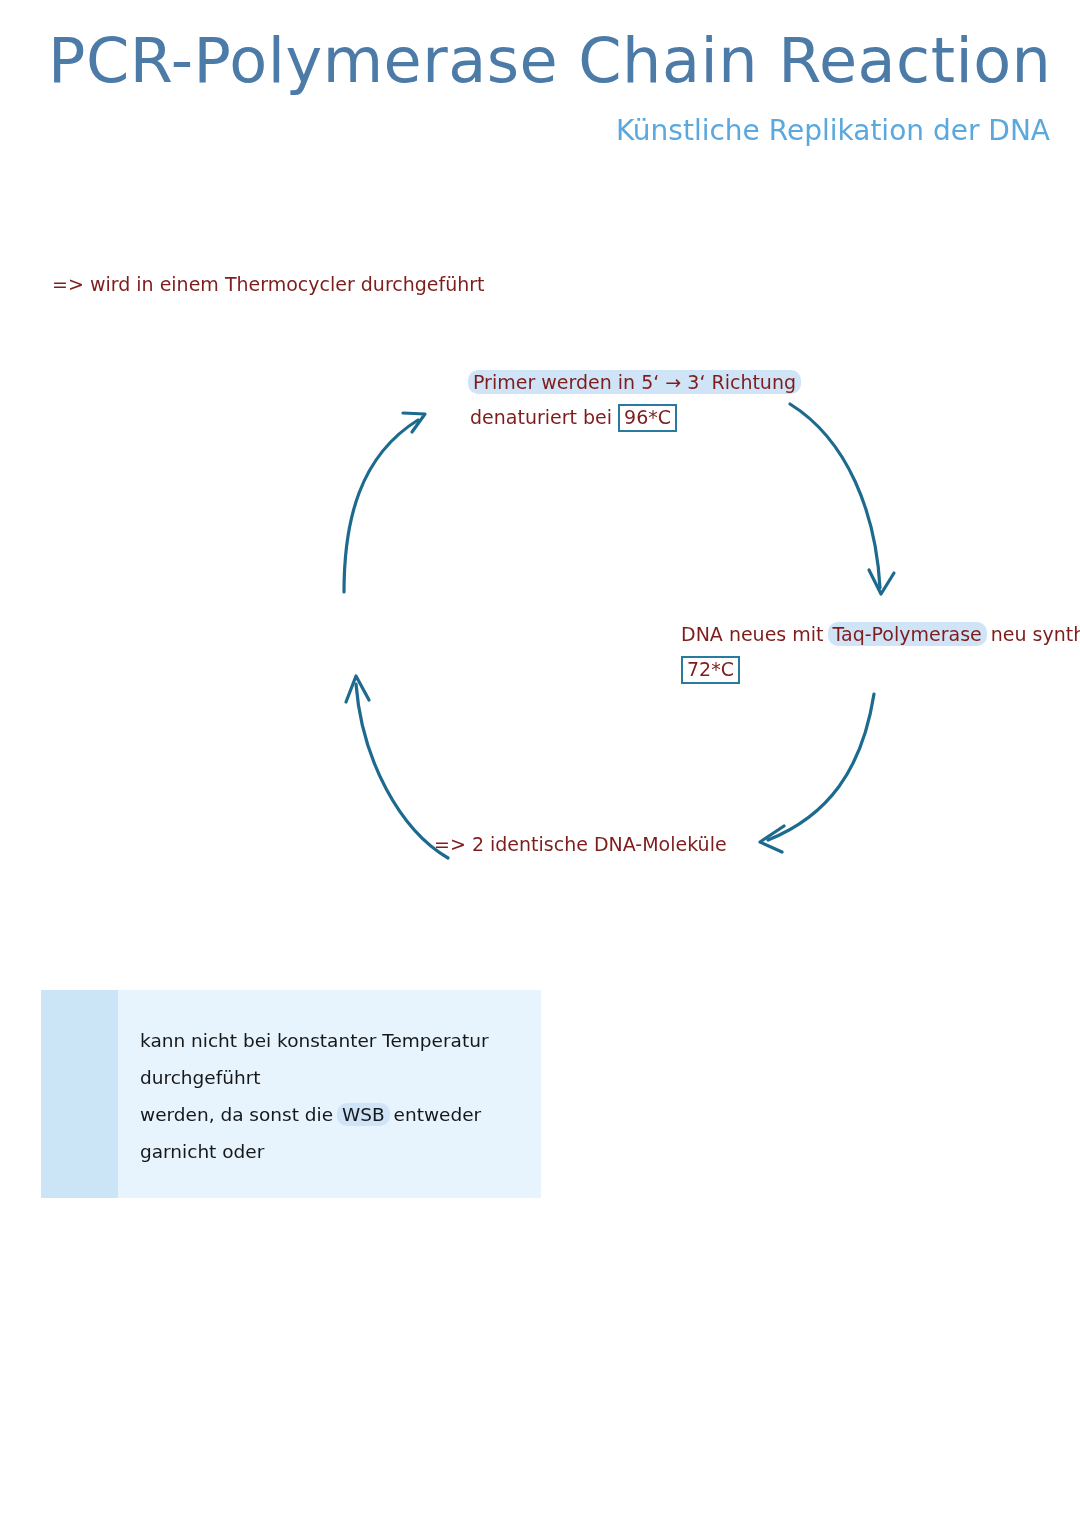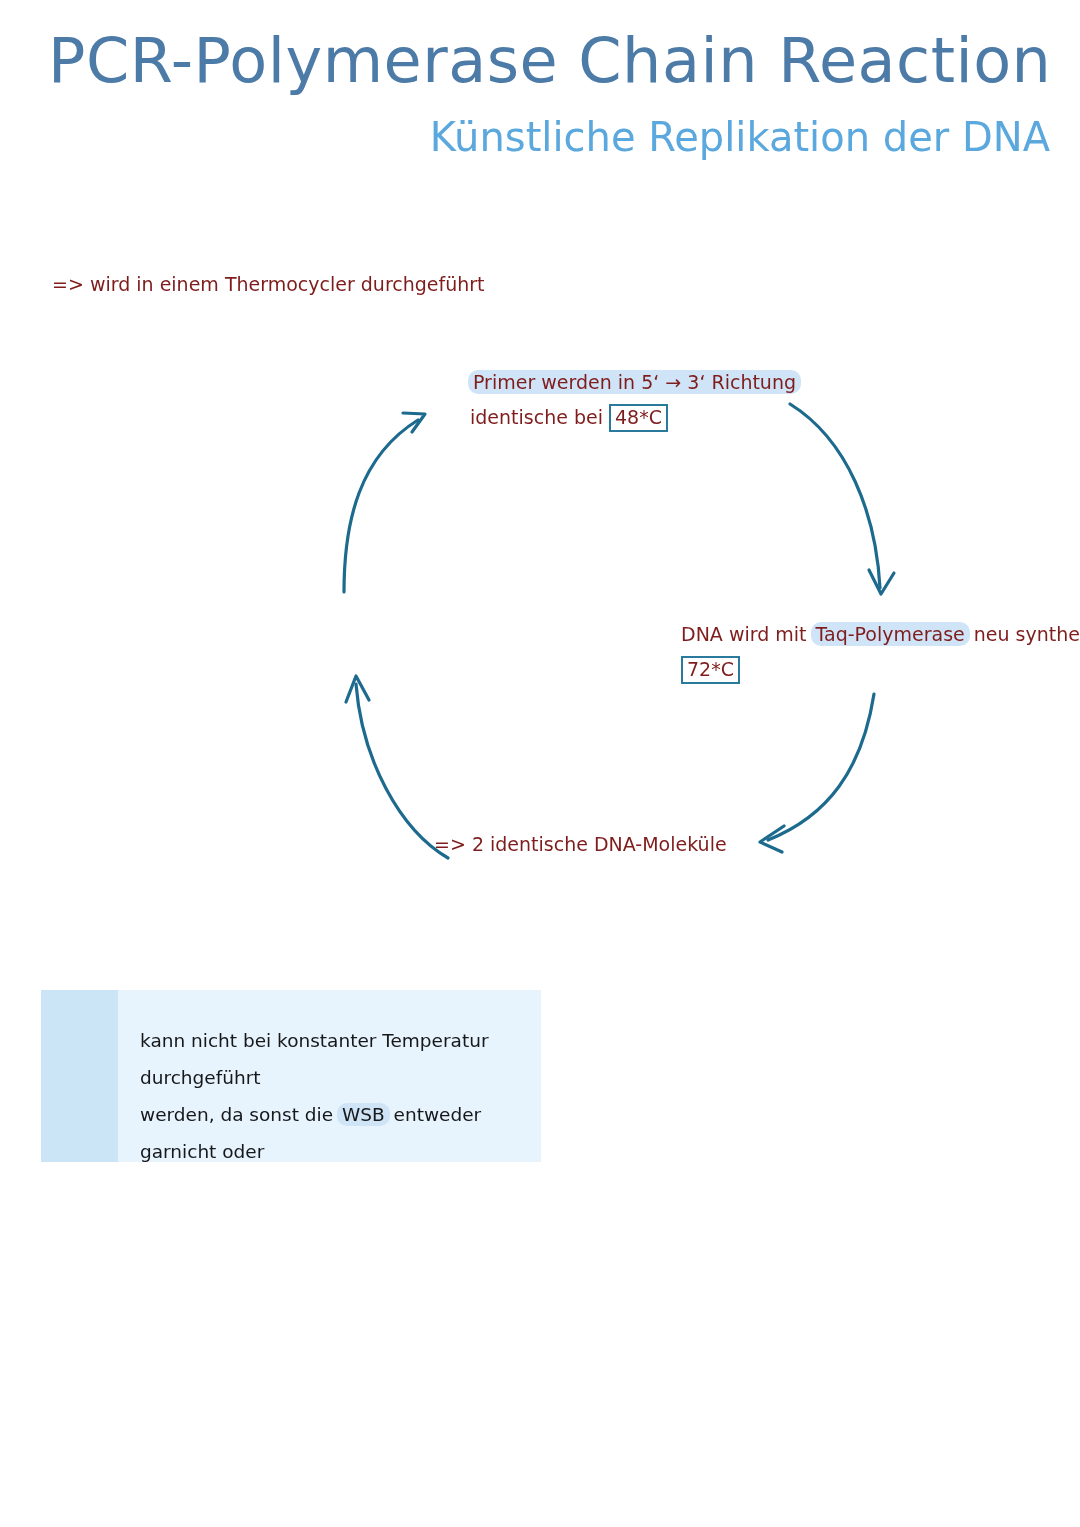--- a/index.html
+++ b/index.html
@@ -34,21 +34,21 @@
     letter-spacing: 0.5px;
     color: #4d7ba8;
     font-family: "DejaVu Sans", "Liberation Sans", sans-serif;
     font-weight: 400;
     white-space: nowrap;
   }
   .title-sub {
     position: absolute;
     right: 30px;
     top: 116px;
-    font-size: 40px;
+    font-size: 28px;
     line-height: 1.05;
     color: #5aa8dd;
     font-family: "DejaVu Sans", "Liberation Sans", sans-serif;
     font-weight: 400;
     white-space: nowrap;
   }
 
   
   .note {
     position: absolute;
@@ -93,21 +93,21 @@
     height: 1527px;
     pointer-events: none;
   }
 
   
   .info-box {
     position: absolute;
     left: 41px;
     top: 990px;
     width: 500px;
-    height: 172px;
+    height: 208px;
     background: #e8f4fd;
     display: flex;
   }
   .info-box .stripe {
     width: 77px;
     flex: 0 0 77px;
     background: #cbe5f7;
   }
   .info-box .info-text {
     flex: 1;
@@ -141,27 +141,27 @@
       <path d="M 784 826 L 760 842 L 782 852"></path>
 
       <path d="M 448 858 C 400 830 362 760 356 684"></path>
       <path d="M 346 702 L 356 676 L 369 700"></path>
     </g>
   </svg>
 
   <div class="note" id="step-primer">
     <span class="hl">Primer werden in 5‘ → 3‘ Richtung</span>
     <span class="line2">
-      <span>identische bei </span><span class="boxed">48*C</span>
+      <span>denaturiert bei </span><span class="boxed">96*C</span>
     </span>
   </div>
 
 
   <div class="note" id="step-synthesis">
-    <span>DNA wird mit </span><span class="hl">Taq-Polymerase</span><span> neu synthetisiert b</span>
+    <span>DNA neues mit </span><span class="hl">Taq-Polymerase</span><span> neu synthetisiert b</span>
     <span class="line2">
       <span class="boxed">72*C</span>
     </span>
   </div>
 
   <div class="note" id="step-result">
     <span>=&gt; 2 identische DNA-Moleküle</span>
   </div>
 
   <div class="info-box">

